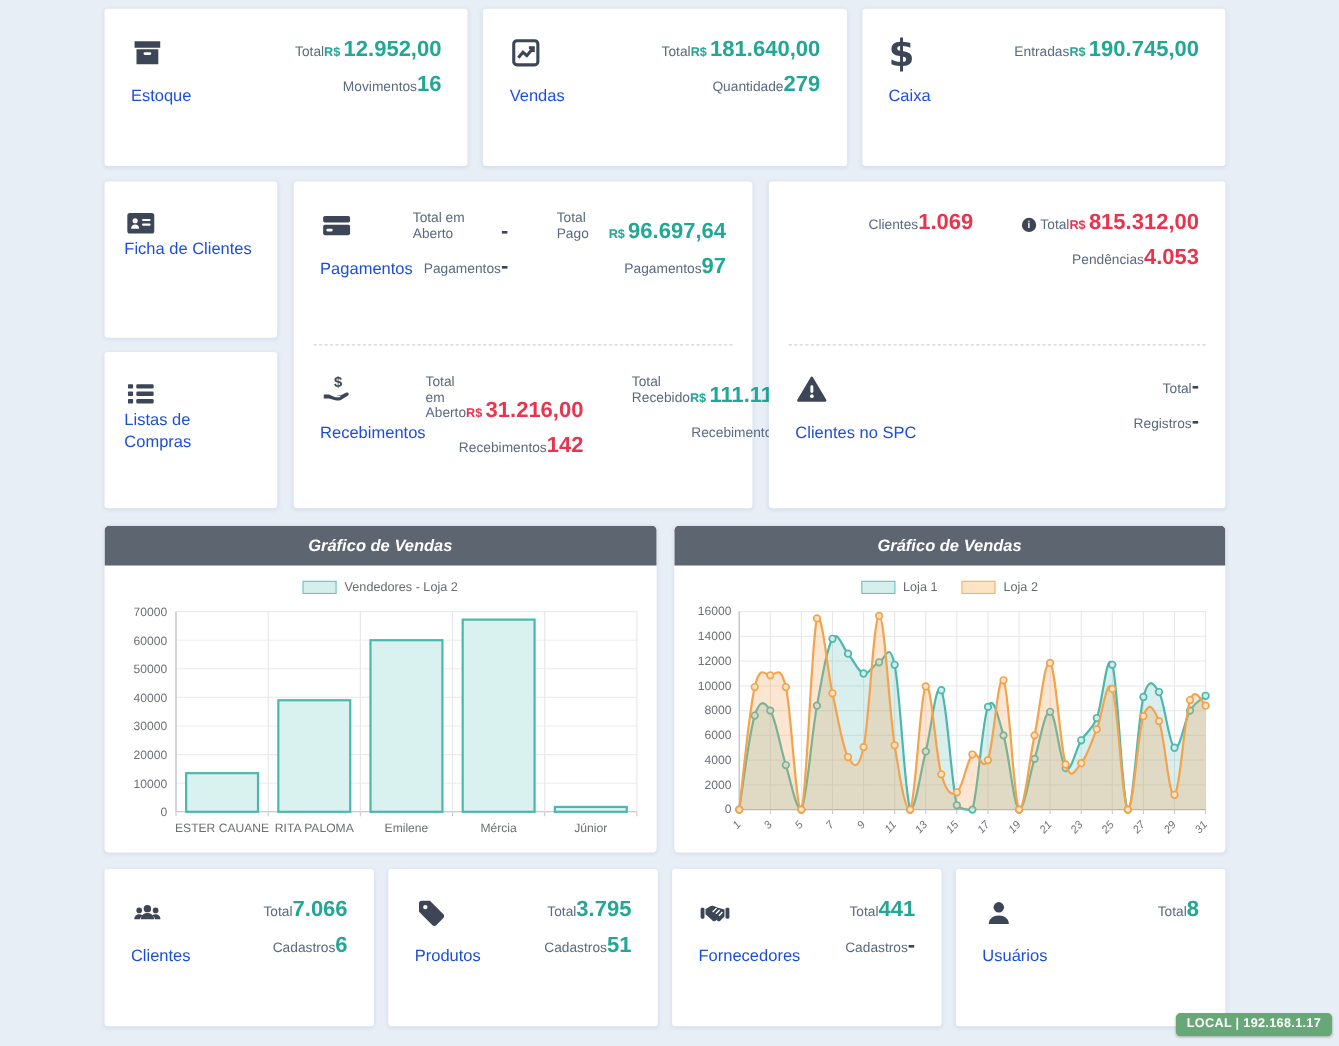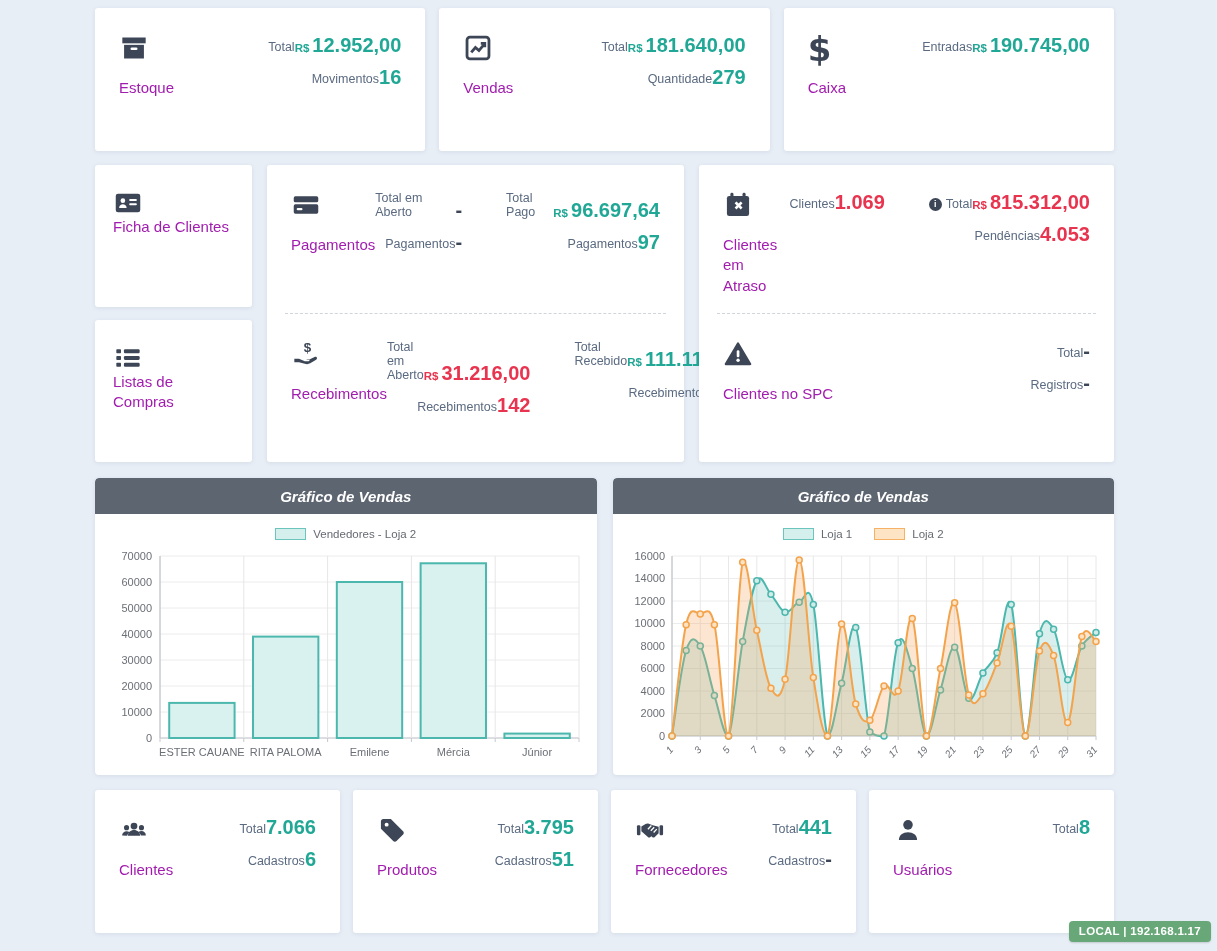--- a/index.html
+++ b/index.html
@@ -30,21 +30,21 @@
     box-shadow: 0 1px 4px rgba(50,70,100,0.10);
     padding: 26px 24px;
     position: relative;
   }
   .small-card { padding: 24px 18px; }
   .card-flex { display: flex; justify-content: space-between; height: 100%; }
   .card-left { display: flex; flex-direction: column; }
   .icon { width: 32px; height: 30px; color: #3d4656; margin-bottom: 14px; flex: none; }
   .icon svg { width: 30px; height: 28px; display: block; }
   .icon-dollar { font-size: 34px; font-weight: bold; color: #3d4656; line-height: 30px; font-family: "DejaVu Sans", sans-serif; }
-  .card-title { font-size: 15px; color: #a21caf; line-height: 1.35; }
+  .card-title { font-size: 15px; color: #1d4ed8; line-height: 1.35; }
   .wrap-title { max-width: 86px; }
 
   .stats { display: flex; gap: 44px; margin-left: auto; }
   .stats-col { display: flex; flex-direction: column; align-items: flex-end; }
   .stat { display: flex; flex-direction: row; align-items: flex-end; margin-bottom: 9px; }
   .stat-label { font-size: 12.5px; color: #5a6a80; margin-bottom: 3px; display: flex; align-items: center; gap: 4px; }
   .stat-value { font-size: 20px; font-weight: bold; line-height: 1.15; }
   .stat-value .cur { font-size: 11.5px; font-weight: bold; margin-right: 3px; }
   .v-green { color: #20a795; }
   .v-red   { color: #e8344e; }
@@ -253,31 +253,20 @@
               <div class="stat-label">Recebimentos</div>
               <div class="stat-value v-green"><span>655</span></div>
             </div>
           </div>
         </div>
       </div>
     </div>
 
     <div class="row2-col3 combo-card">
       <div class="half">
-        <div class="card-left">
-          <span class="icon">
-            <svg viewBox="0 0 24 24" fill="currentColor">
-                <rect x="5.5" y="1.5" width="2.6" height="4.4" rx="1.2"></rect>
-                <rect x="15.9" y="1.5" width="2.6" height="4.4" rx="1.2"></rect>
-                <rect x="2.5" y="4.2" width="19" height="17.3" rx="2"></rect>
-                <path fill="#fff" d="M9.1 10.6l1.6-1.6 1.8 1.8 1.8-1.8 1.6 1.6-1.8 1.8 1.8 1.8-1.6 1.6-1.8-1.8-1.8 1.8-1.6-1.6 1.8-1.8z"></path>
-              </svg>
-          </span>
-          <div class="card-title wrap-title">Clientes em Atraso</div>
-        </div>
         <div class="stats">
           <div class="stats-col">
             <div class="stat">
               <div class="stat-label">Clientes</div>
               <div class="stat-value v-red"><span>1.069</span></div>
             </div>
           </div>
           <div class="stats-col">
             <div class="stat">
               <div class="stat-label">

